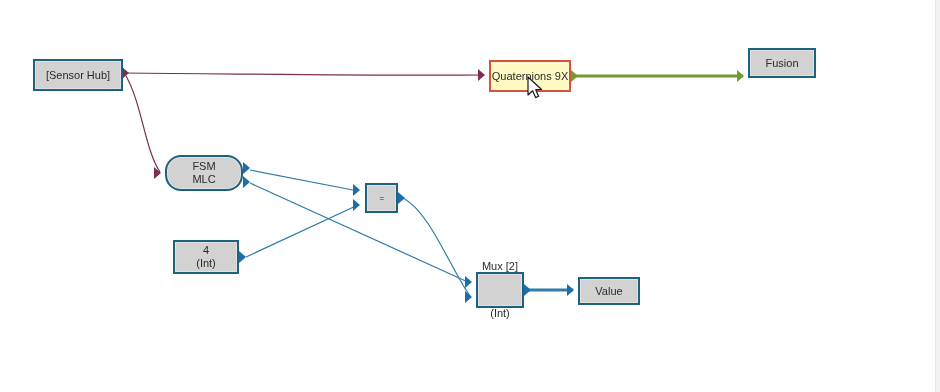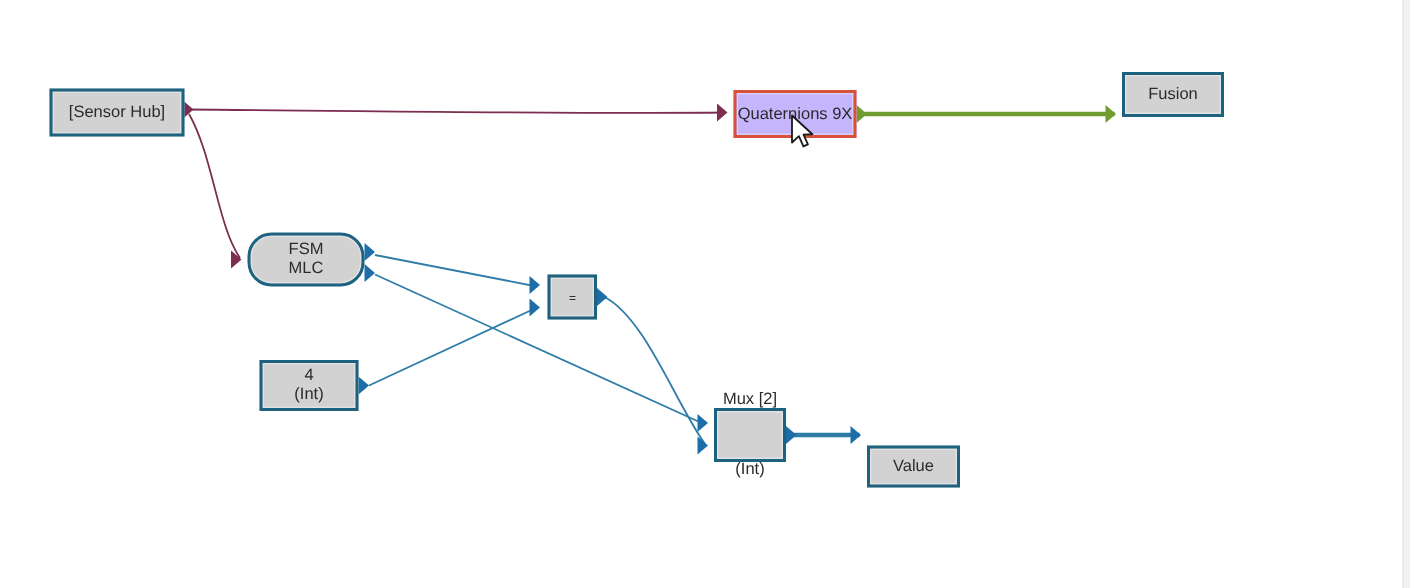--- a/index.html
+++ b/index.html
@@ -36,21 +36,21 @@
     border: 2px solid #1d627f;
     color: #2b2b2b;
     font-size: 11px;
     line-height: 13px;
     text-align: center;
     z-index: 3;
     box-shadow: 0 0 0 1px rgba(255,255,255,0.35) inset;
   }
   .node.selected {
     border-color: #d8523a;
-    background: #c4b5fd;
+    background: #fef9c3;
   }
   .node .lbl {
     display: block;
     white-space: nowrap;
   }
   .node .lbl.tiny {
     font-size: 8px;
     letter-spacing: -0.5px;
   }
   .scroll-edge {
@@ -118,21 +118,21 @@
         <span class="lbl">4</span>
         <span class="lbl">(Int)</span>
       </div>
       <div class="node" style="left: 365px; top: 183px; width: 33px; height: 30px;">
         <span class="lbl tiny">=</span>
       </div>
       <div class="node" style="left: 476px; top: 272px; width: 48px; height: 36px; gap: 34px;">
         <span class="lbl">Mux [2]</span>
         <span class="lbl">(Int)</span>
       </div>
-      <div class="node" style="left: 578px; top: 277px; width: 62px; height: 28px; margin-top: 20px;">
+      <div class="node" style="left: 578px; top: 277px; width: 62px; height: 28px;">
         <span class="lbl">Value</span>
       </div>
     </div>
 
   <div class="scroll-edge"></div>
 
   <svg id="cursor" width="18" height="26" viewBox="0 0 18 26" style="left: 527px; top: 76px;">
     <path d="M1 1 L1 19 L5.6 14.8 L8.6 21.6 L11.6 20.3 L8.7 13.7 L14.6 13.5 Z" fill="#ffffff" stroke="#1a1a1a" stroke-width="1.2" stroke-linejoin="round"></path>
   </svg>
 

